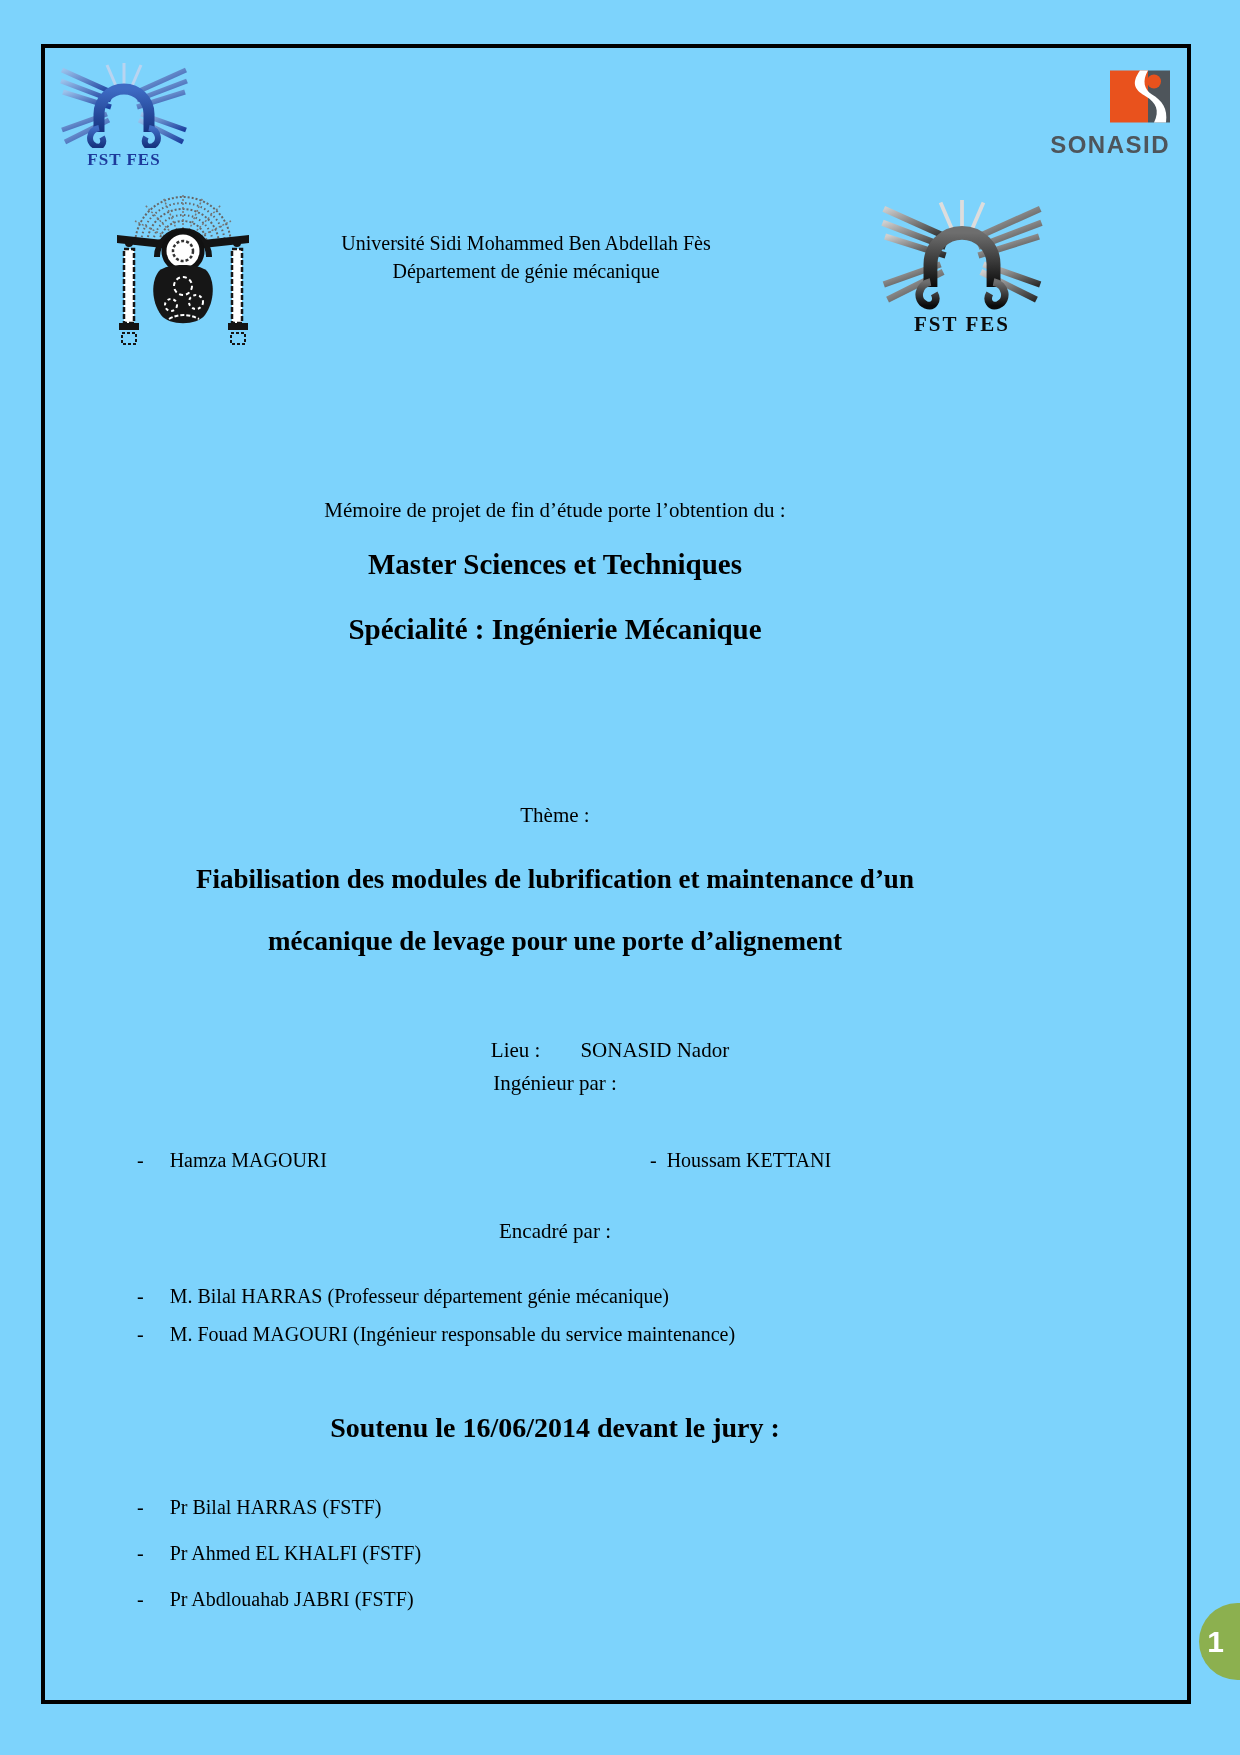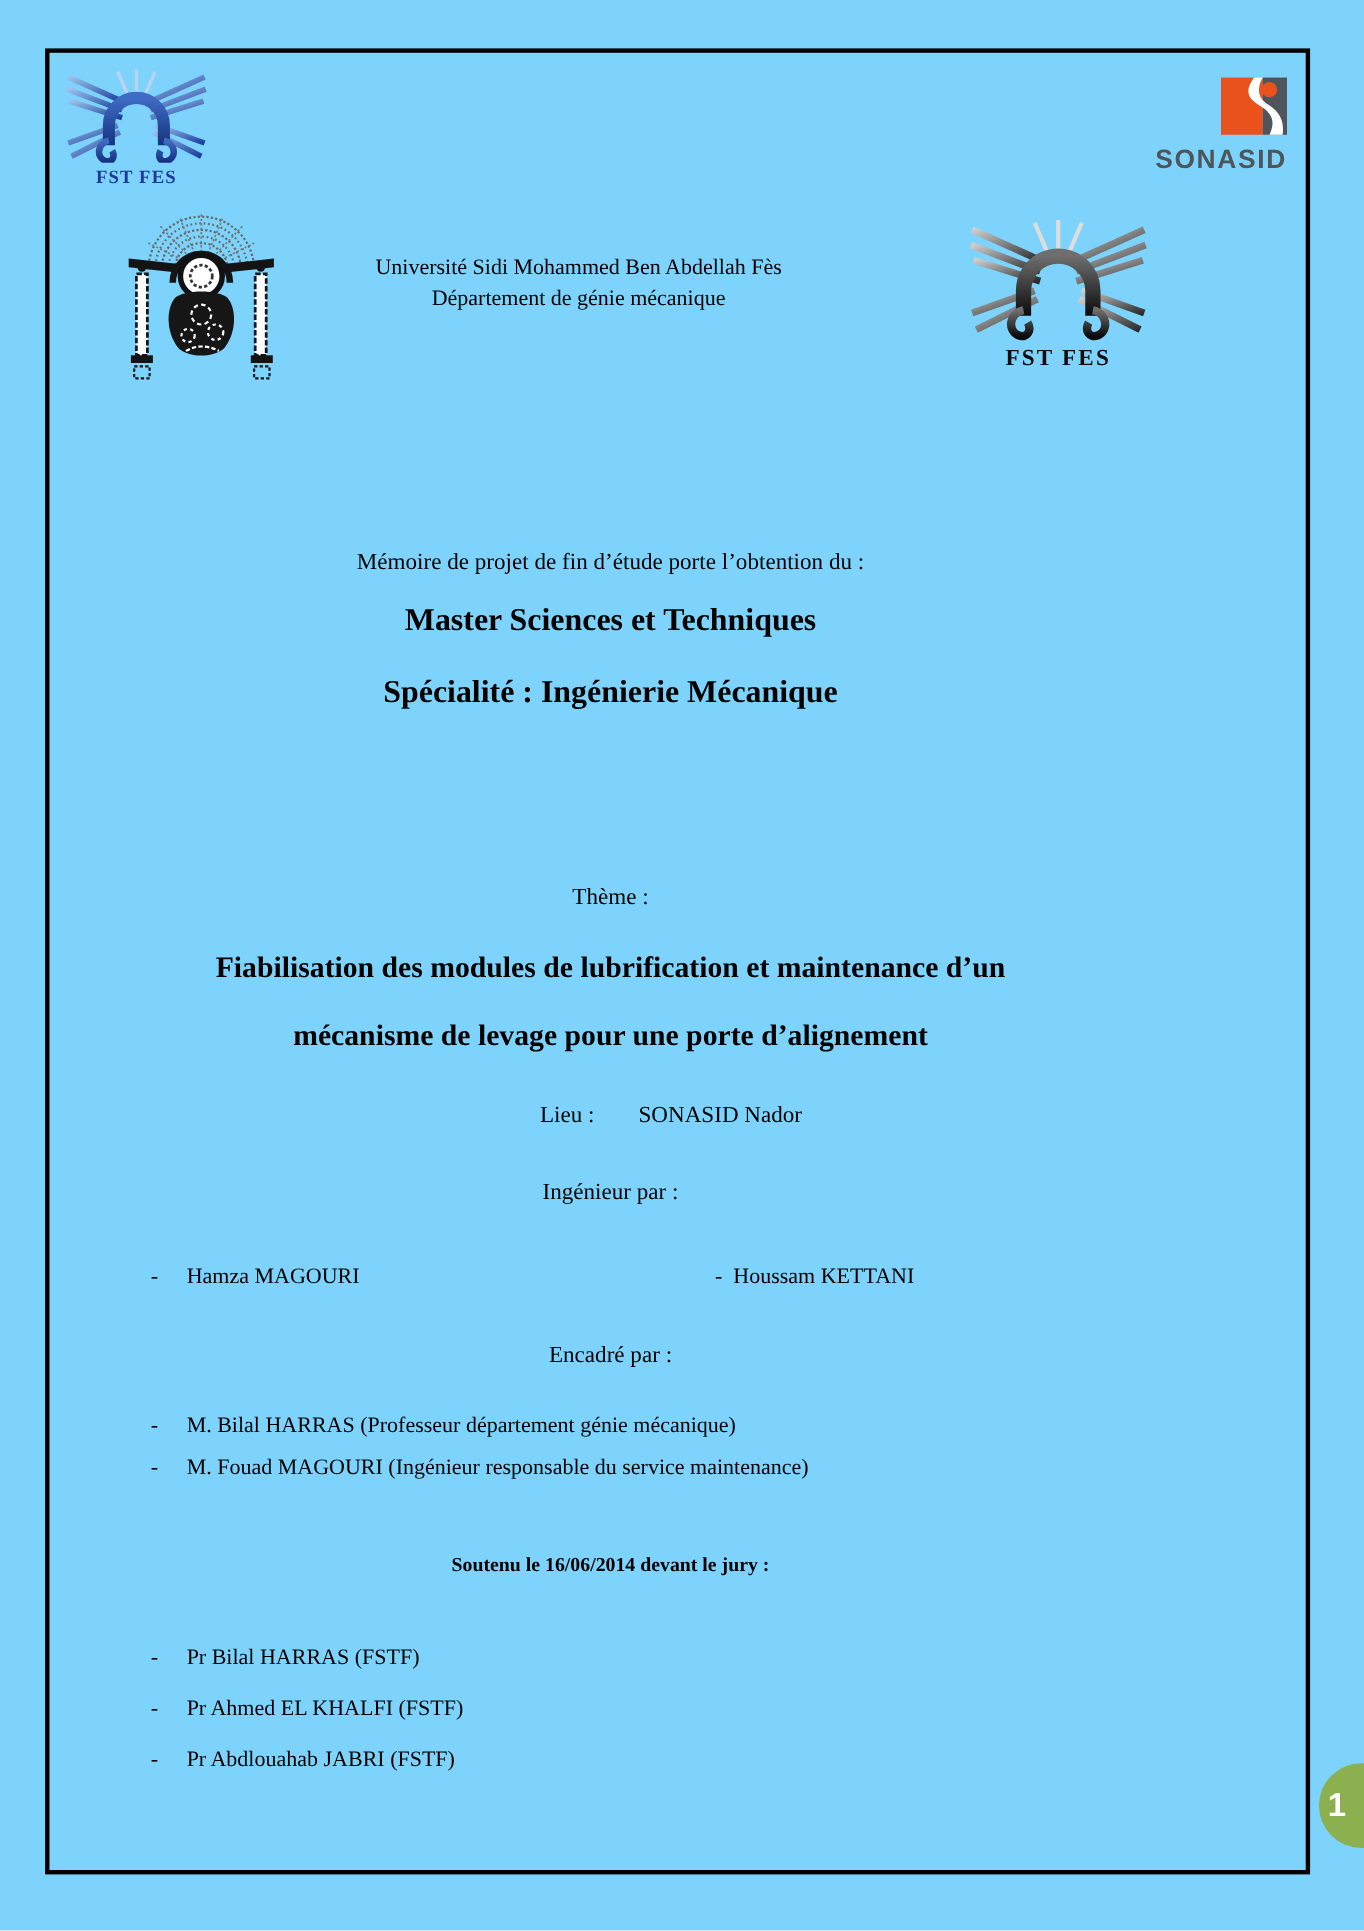--- a/index.html
+++ b/index.html
@@ -23,21 +23,21 @@
   .emblem{left:111px;top:183px;}
   .fst-gray{left:878px;top:194px;width:168px;text-align:center;}
   .fst-gray .lbl{font-weight:bold;font-size:21px;letter-spacing:2px;color:#0c0c0c;margin-top:-4px;}
 
   .univ{left:266px;top:230px;width:520px;text-align:center;font-size:20px;line-height:27.5px;}
 
   .t-intro{font-size:21px;}
   .t-degree{font-size:29px;font-weight:bold;}
   .t-theme{font-size:21px;}
   .t-title{font-size:27px;font-weight:bold;}
-  .t-defense{font-size:18px;font-weight:bold;}
+  .t-defense{font-size:28px;font-weight:bold;}
 
   .lieu-row{display:flex;justify-content:center;gap:40px;padding-left:55px;font-size:21px;}
 
   .dash-item{display:flex;gap:26px;font-size:20px;}
   .dash-item.tight{gap:10px;}
   .dash{flex:none;}
 
   .badge{
     position:absolute;right:0;top:1603px;width:41px;height:77px;
     background:#8CB04F;border-radius:40px 0 0 40px;
@@ -194,23 +194,23 @@
       </svg>
     </span>
     <div class="lbl">FST FES</div>
   </div>
 
   <div class="abs centered t-intro" style="top:498px">Mémoire de projet de fin d’étude porte l’obtention du :</div>
   <div class="abs centered t-degree" style="top:548px">Master Sciences et Techniques</div>
   <div class="abs centered t-degree" style="top:613px">Spécialité : Ingénierie Mécanique</div>
   <div class="abs centered t-theme" style="top:803px">Thème :</div>
   <div class="abs centered t-title" style="top:864px">Fiabilisation des modules de lubrification et maintenance d’un</div>
-  <div class="abs centered t-title" style="top:926px">mécanisme de levage pour une porte d’alignement</div>
-
-  <div class="abs centered lieu-row" style="top:1001px">
+  <div class="abs centered t-title" style="top:926px">mécanique de levage pour une porte d’alignement</div>
+
+  <div class="abs centered lieu-row" style="top:1038px">
     <span>Lieu :</span>
     <span>SONASID Nador</span>
   </div>
 
   <div class="abs centered t-intro" style="top:1071px">Ingénieur par :</div>
 
   <div class="abs dash-item" style="left:137px;top:1149px">
     <span class="dash">-</span>
     <span>Hamza MAGOURI</span>
   </div>

